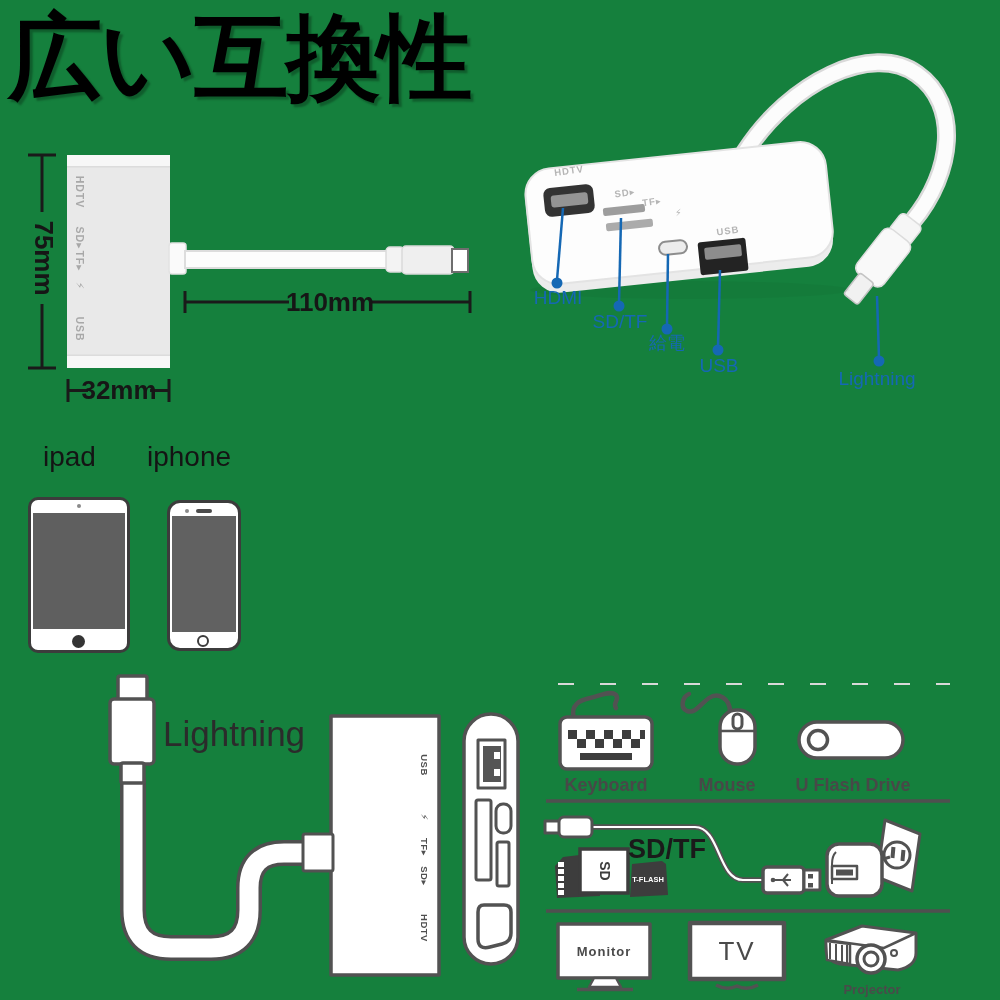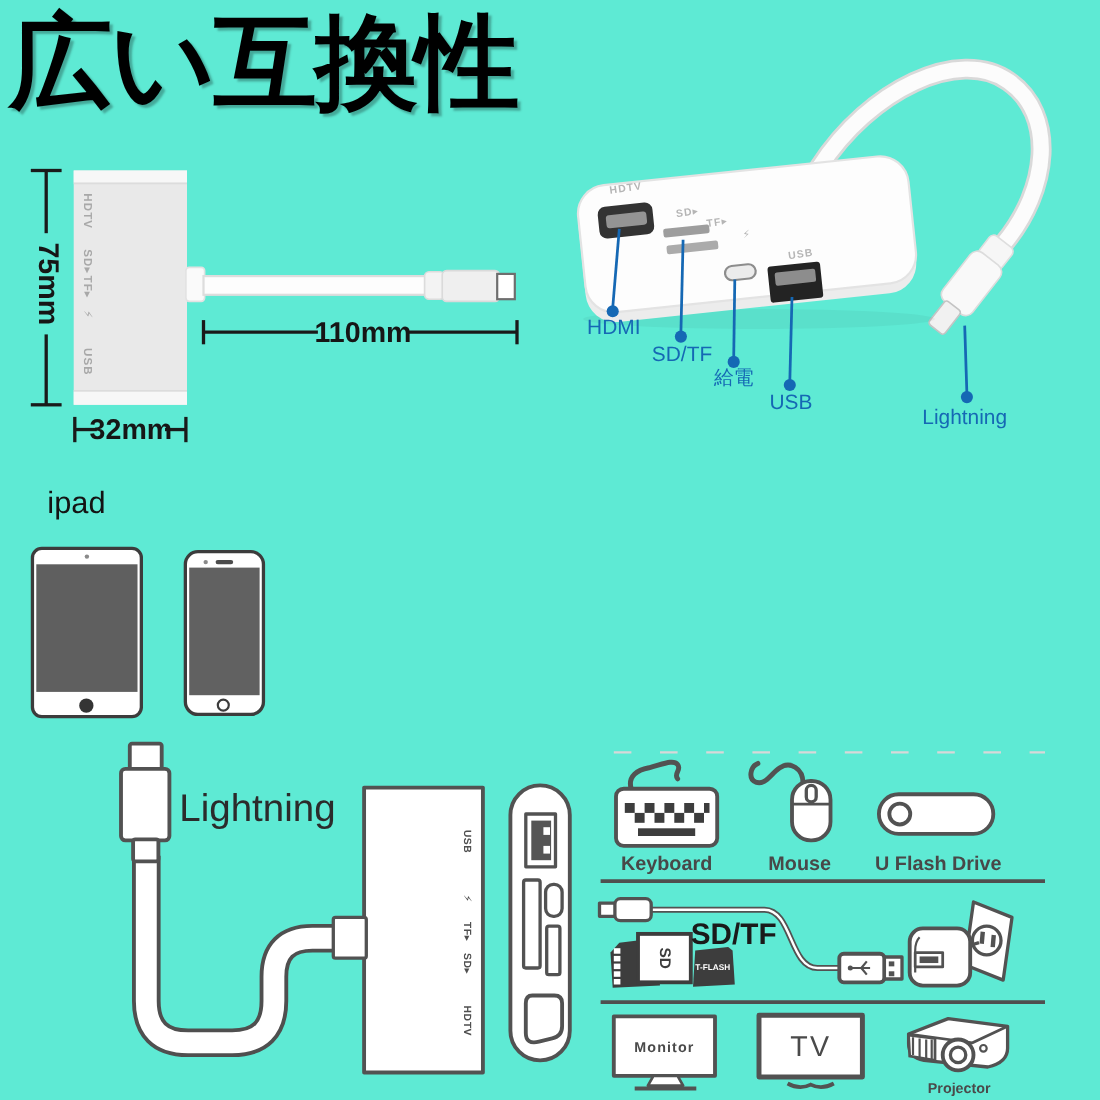--- a/index.html
+++ b/index.html
@@ -1,16 +1,16 @@
 <!DOCTYPE html>
 <html><head>
 <meta charset="utf-8">
 <style>
   html,body{margin:0;padding:0;background:#ffffff;}
-  #canvas{position:relative;width:1000px;height:1000px;background:#5eead4;overflow:hidden;
+  #canvas{position:relative;width:1000px;height:1000px;background:#15803d;overflow:hidden;
           font-family:"Liberation Sans", sans-serif;}
   .abs{position:absolute;}
   #title{left:8px;top:6px;font-size:94px;font-weight:900;color:#000;
          letter-spacing:-2px;line-height:1.1;text-shadow:3px 3px 2px rgba(0,0,0,0.28);
          font-family:"DejaVu Sans","Liberation Sans",sans-serif;}
   svg{position:absolute;overflow:visible;}
   svg text{font-family:"Liberation Sans","DejaVu Sans",sans-serif;}
   .dim-text{font-size:26px;font-weight:bold;fill:#161616;}
   .body-label{font-size:10.5px;font-weight:600;fill:#a8a8a8;letter-spacing:1px;}
   .body-label-sm{font-size:9.5px;font-weight:600;fill:#b5b5b5;letter-spacing:1px;}
@@ -134,20 +134,21 @@
       <circle cx="879" cy="361" r="5.5"></circle>
     </g>
     <text class="callout-text" x="558" y="304" text-anchor="middle">HDMI</text>
     <text class="callout-text" x="620" y="328" text-anchor="middle">SD/TF</text>
     <text class="callout-text-cjk" x="667" y="349" text-anchor="middle">給電</text>
     <text class="callout-text" x="719" y="372" text-anchor="middle">USB</text>
     <text class="callout-text" x="877" y="385" text-anchor="middle">Lightning</text>
   </svg>
 
   <div class="abs device-label" style="left:43px;top:441px">ipad</div>
+  <div class="abs device-label" style="left:147px;top:441px">iphone</div>
 
   <div id="ipad-body" class="abs" style="left:28px;top:497px;width:102px;height:156px;border-radius:10px">
     <div class="screen" style="left:2px;right:2px;top:13px;bottom:21px"></div>
     <div class="abs" style="left:46px;top:4px;width:4px;height:4px;border-radius:50%;background:#8a8a8a"></div>
     <div class="abs" style="left:41px;bottom:2px;width:13px;height:13px;border-radius:50%;background:#343434"></div>
   </div>
 
   <div id="iphone-body" class="abs" style="left:167px;top:500px;width:74px;height:151px;border-radius:13px">
     <div class="screen" style="left:2px;right:2px;top:13px;bottom:16px;background:#616161"></div>
     <div class="abs" style="left:15px;top:6px;width:4px;height:4px;border-radius:50%;background:#8a8a8a"></div>

